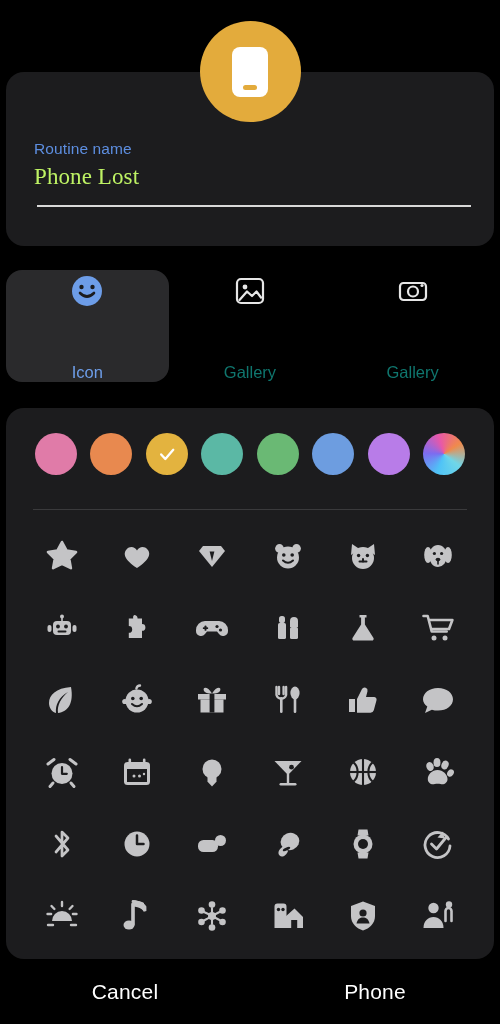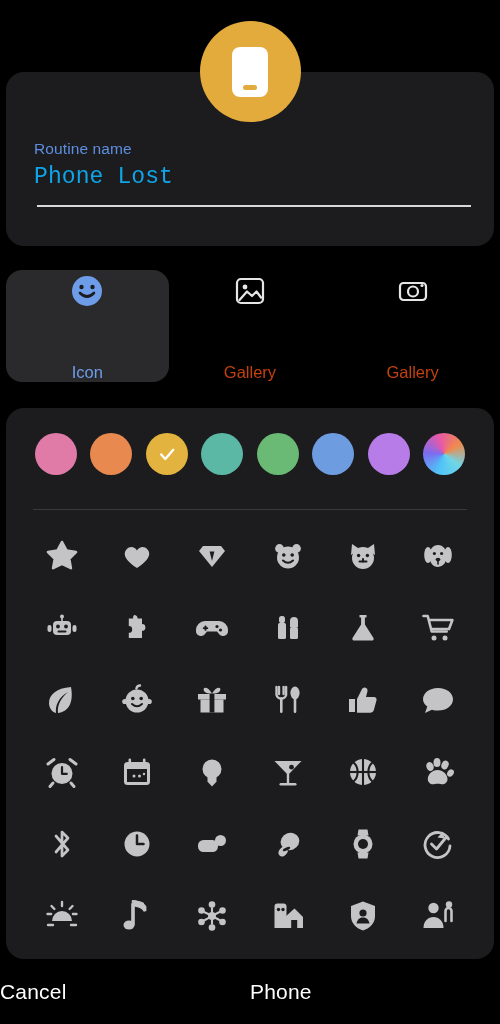--- a/index.html
+++ b/index.html
@@ -58,28 +58,28 @@
     top: 68px;
     font-size: 15.5px;
     color: #5d8ee0;
     letter-spacing: 0.1px;
   }
   .routine-value {
     position: absolute;
     left: 28px;
     top: 92px;
     font-size: 23px;
-    color: #0ea5e9;
+    color: #bef264;
     letter-spacing: 0.1px;
     background: transparent;
     border: none;
     outline: none;
     width: 420px;
     padding: 0;
-    font-family: Liberation Mono, monospace;
+    font-family: Liberation Serif, serif;
   }
   .routine-underline {
     position: absolute;
     left: 31px;
     top: 133px;
     width: 434px;
     height: 2px;
     background: #d8d8d8;
   }
 
@@ -108,21 +108,21 @@
   }
   .tab-icon {
     height: 42px;
     display: flex;
     align-items: center;
     justify-content: center;
     margin-bottom: 8px;
   }
   .tab-label {
     font-size: 16.5px;
-    color: #c2410c;
+    color: #0f766e;
   }
   .tab.selected .tab-label {
     color: #6d9de8;
   }
 
   
   .picker-card {
     position: absolute;
     left: 6px;
     top: 408px;
@@ -193,21 +193,21 @@
     left: 0;
     bottom: 0;
     width: 500px;
     height: 64px;
     display: flex;
     align-items: center;
     background: #000000;
   }
   .footer-btn {
     flex: 1;
-    text-align: left;
+    text-align: center;
     font-size: 21px;
     color: #ffffff;
     cursor: pointer;
     letter-spacing: 0.2px;
     background: none;
     border: none;
     font-family: "Liberation Sans", sans-serif;
     padding: 0;
   }
 </style>

